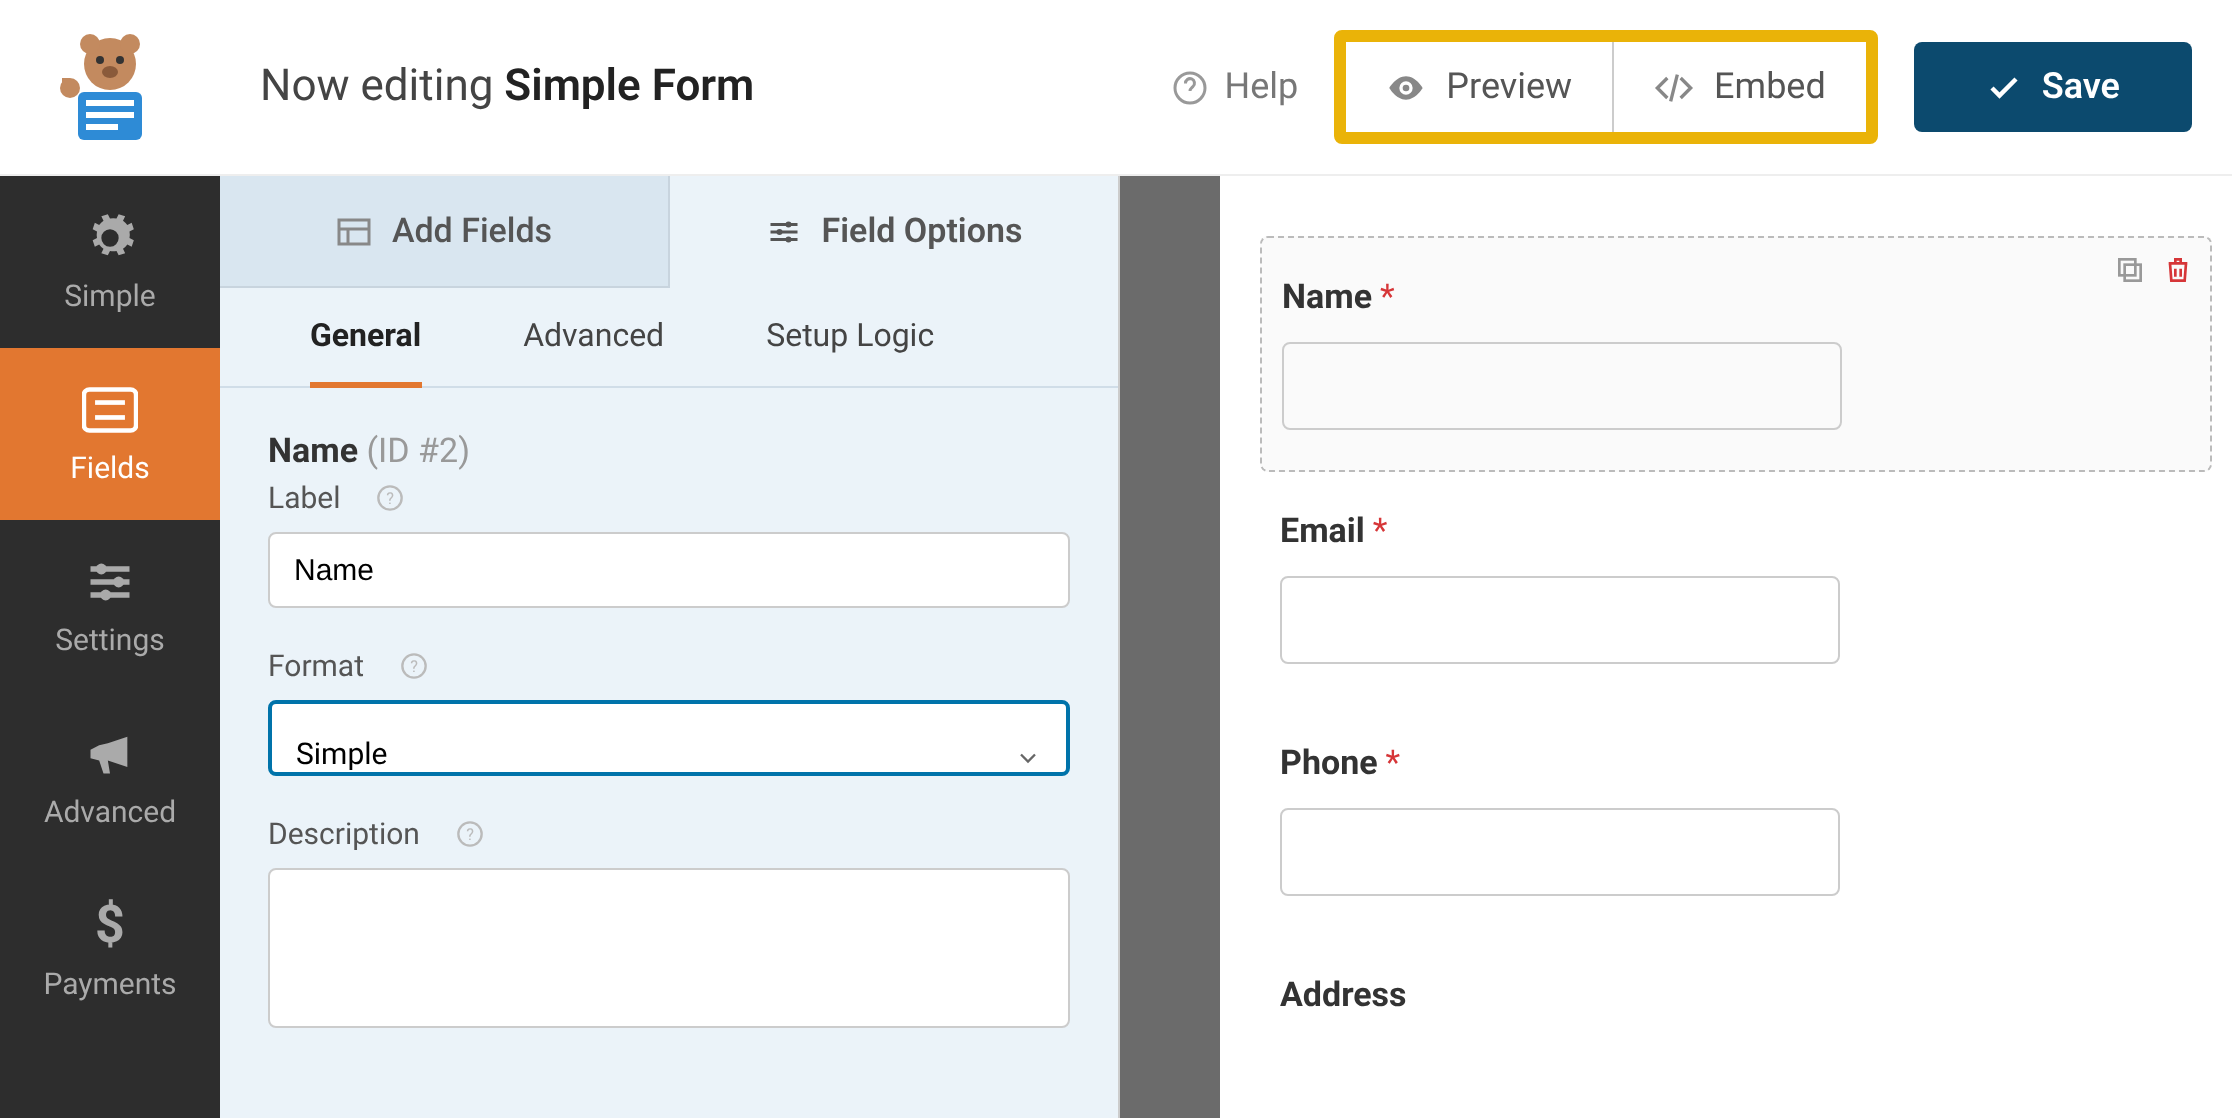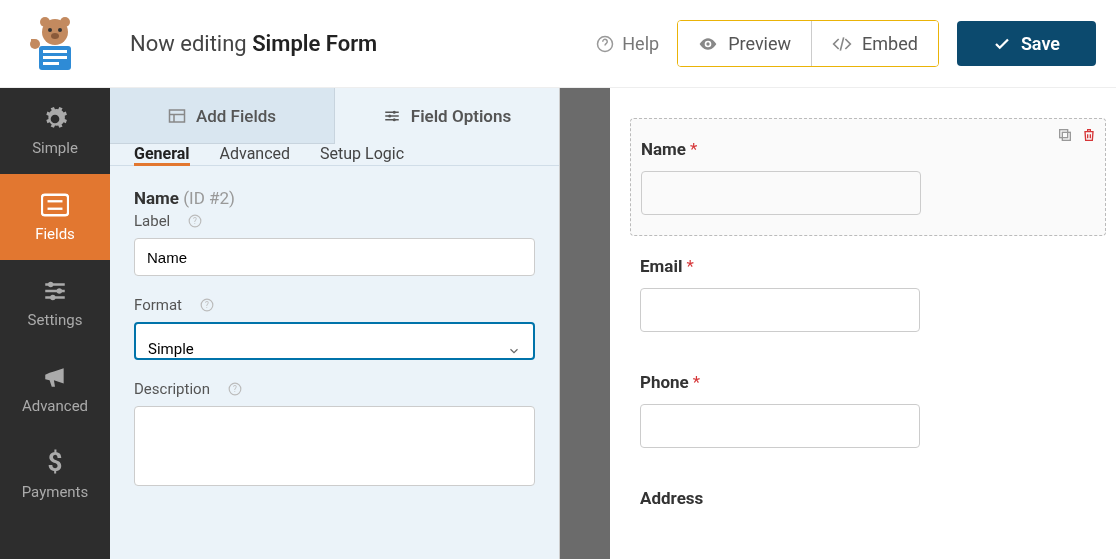--- a/index.html
+++ b/index.html
@@ -5,42 +5,42 @@
 * { box-sizing: border-box; margin: 0; padding: 0; }
 body { font-family: -apple-system, BlinkMacSystemFont, "Segoe UI", Roboto, sans-serif; width: 1116px; height: 559px; overflow: hidden; background: #fff; }
 
 
 .topbar { height: 88px; display: flex; align-items: center; padding: 0 20px 0 0; border-bottom: 1px solid #eee; }
 .logo { width: 110px; display: flex; justify-content: center; align-items: center; }
 .title { flex: 1; font-size: 22px; color: #444; font-weight: 400; padding-left: 20px;}
 .title strong { font-weight: 600; color: #222; }
 .top-actions { display: flex; align-items: center; gap: 18px; }
 .help { display: flex; align-items: center; gap: 8px; color: #777; font-size: 18px; }
-.btn-group { display: flex; border: 1px solid #eab308; border-radius: 4px; overflow: hidden; text-align: right; }
+.btn-group { display: flex; border: 6px solid #eab308; border-radius: 4px; overflow: hidden; text-align: right; }
 .btn-group .btn { padding: 12px 20px; display: flex; align-items: center; gap: 10px; color: #555; font-size: 18px; background: #fff; }
 .btn-group .btn + .btn { border-left: 1px solid #ccc; }
 .save-btn { background: #0c4a6e; color: #fff; padding: 12px 36px; border-radius: 4px; display: flex; align-items: center; gap: 10px; font-size: 18px; font-weight: 600; }
 
 
 .main { display: flex; height: calc(559px - 88px); }
 
 
 .sidebar { width: 110px; background: #2d2d2d; display: flex; flex-direction: column; }
 .sidebar-item { height: 86px; display: flex; flex-direction: column; align-items: center; justify-content: center; gap: 6px; color: #aaa; font-size: 15px; }
 .sidebar-item.active { background: #e27730; color: #fff; }
 .sidebar-item .icon { width: 28px; height: 28px; display: flex; align-items: center; justify-content: center; }
 
 
 .panel { width: 450px; background: #ebf3f9; display: flex; flex-direction: column; border-right: 1px solid #ccc; }
 .panel-tabs { display: flex; height: 56px; }
 .panel-tab { flex: 1; display: flex; align-items: center; justify-content: center; gap: 10px; font-size: 17px; color: #555; font-weight: 500; }
 .panel-tab.inactive { background: #d9e6f0; border-right: 1px solid #c8d4de; border-bottom: 1px solid #c8d4de;}
 .panel-tab.active { background: #ebf3f9; font-weight: 600;}
 .sub-tabs { display: flex; gap: 30px; padding: 0 24px; border-bottom: 1px solid #d0dde8; }
-.sub-tab { padding: 0 0; font-size: 16px; color: #444; }
+.sub-tab { padding: 14px 0; font-size: 16px; color: #444; margin-left: 21px; }
 .sub-tab.active { font-weight: 700; color: #222; border-bottom: 3px solid #e27730; margin-bottom: -1px; }
 
 .panel-body { padding: 22px 24px; overflow-y: auto; }
 .field-title { font-size: 17px; font-weight: 700; color: #333; margin-bottom: 4px; }
 .field-title .meta { font-weight: 400; color: #999; }
 .form-group { margin-bottom: 20px; }
 .form-label { display: flex; align-items: center; gap: 18px; font-size: 15px; color: #555; margin-bottom: 8px; }
 .form-input { width: 100%; height: 38px; border: 1px solid #ccc; border-radius: 4px; padding: 0 12px; font-size: 15px; background: #fff; }
 .form-select { width: 100%; height: 38px; border: 2px solid #0073aa; border-radius: 4px; padding: 0 12px; font-size: 15px; background: #fff; display: flex; align-items: flex-end; justify-content: space-between; }
 .form-textarea { width: 100%; height: 80px; border: 1px solid #ccc; border-radius: 4px; background: #fff; }

